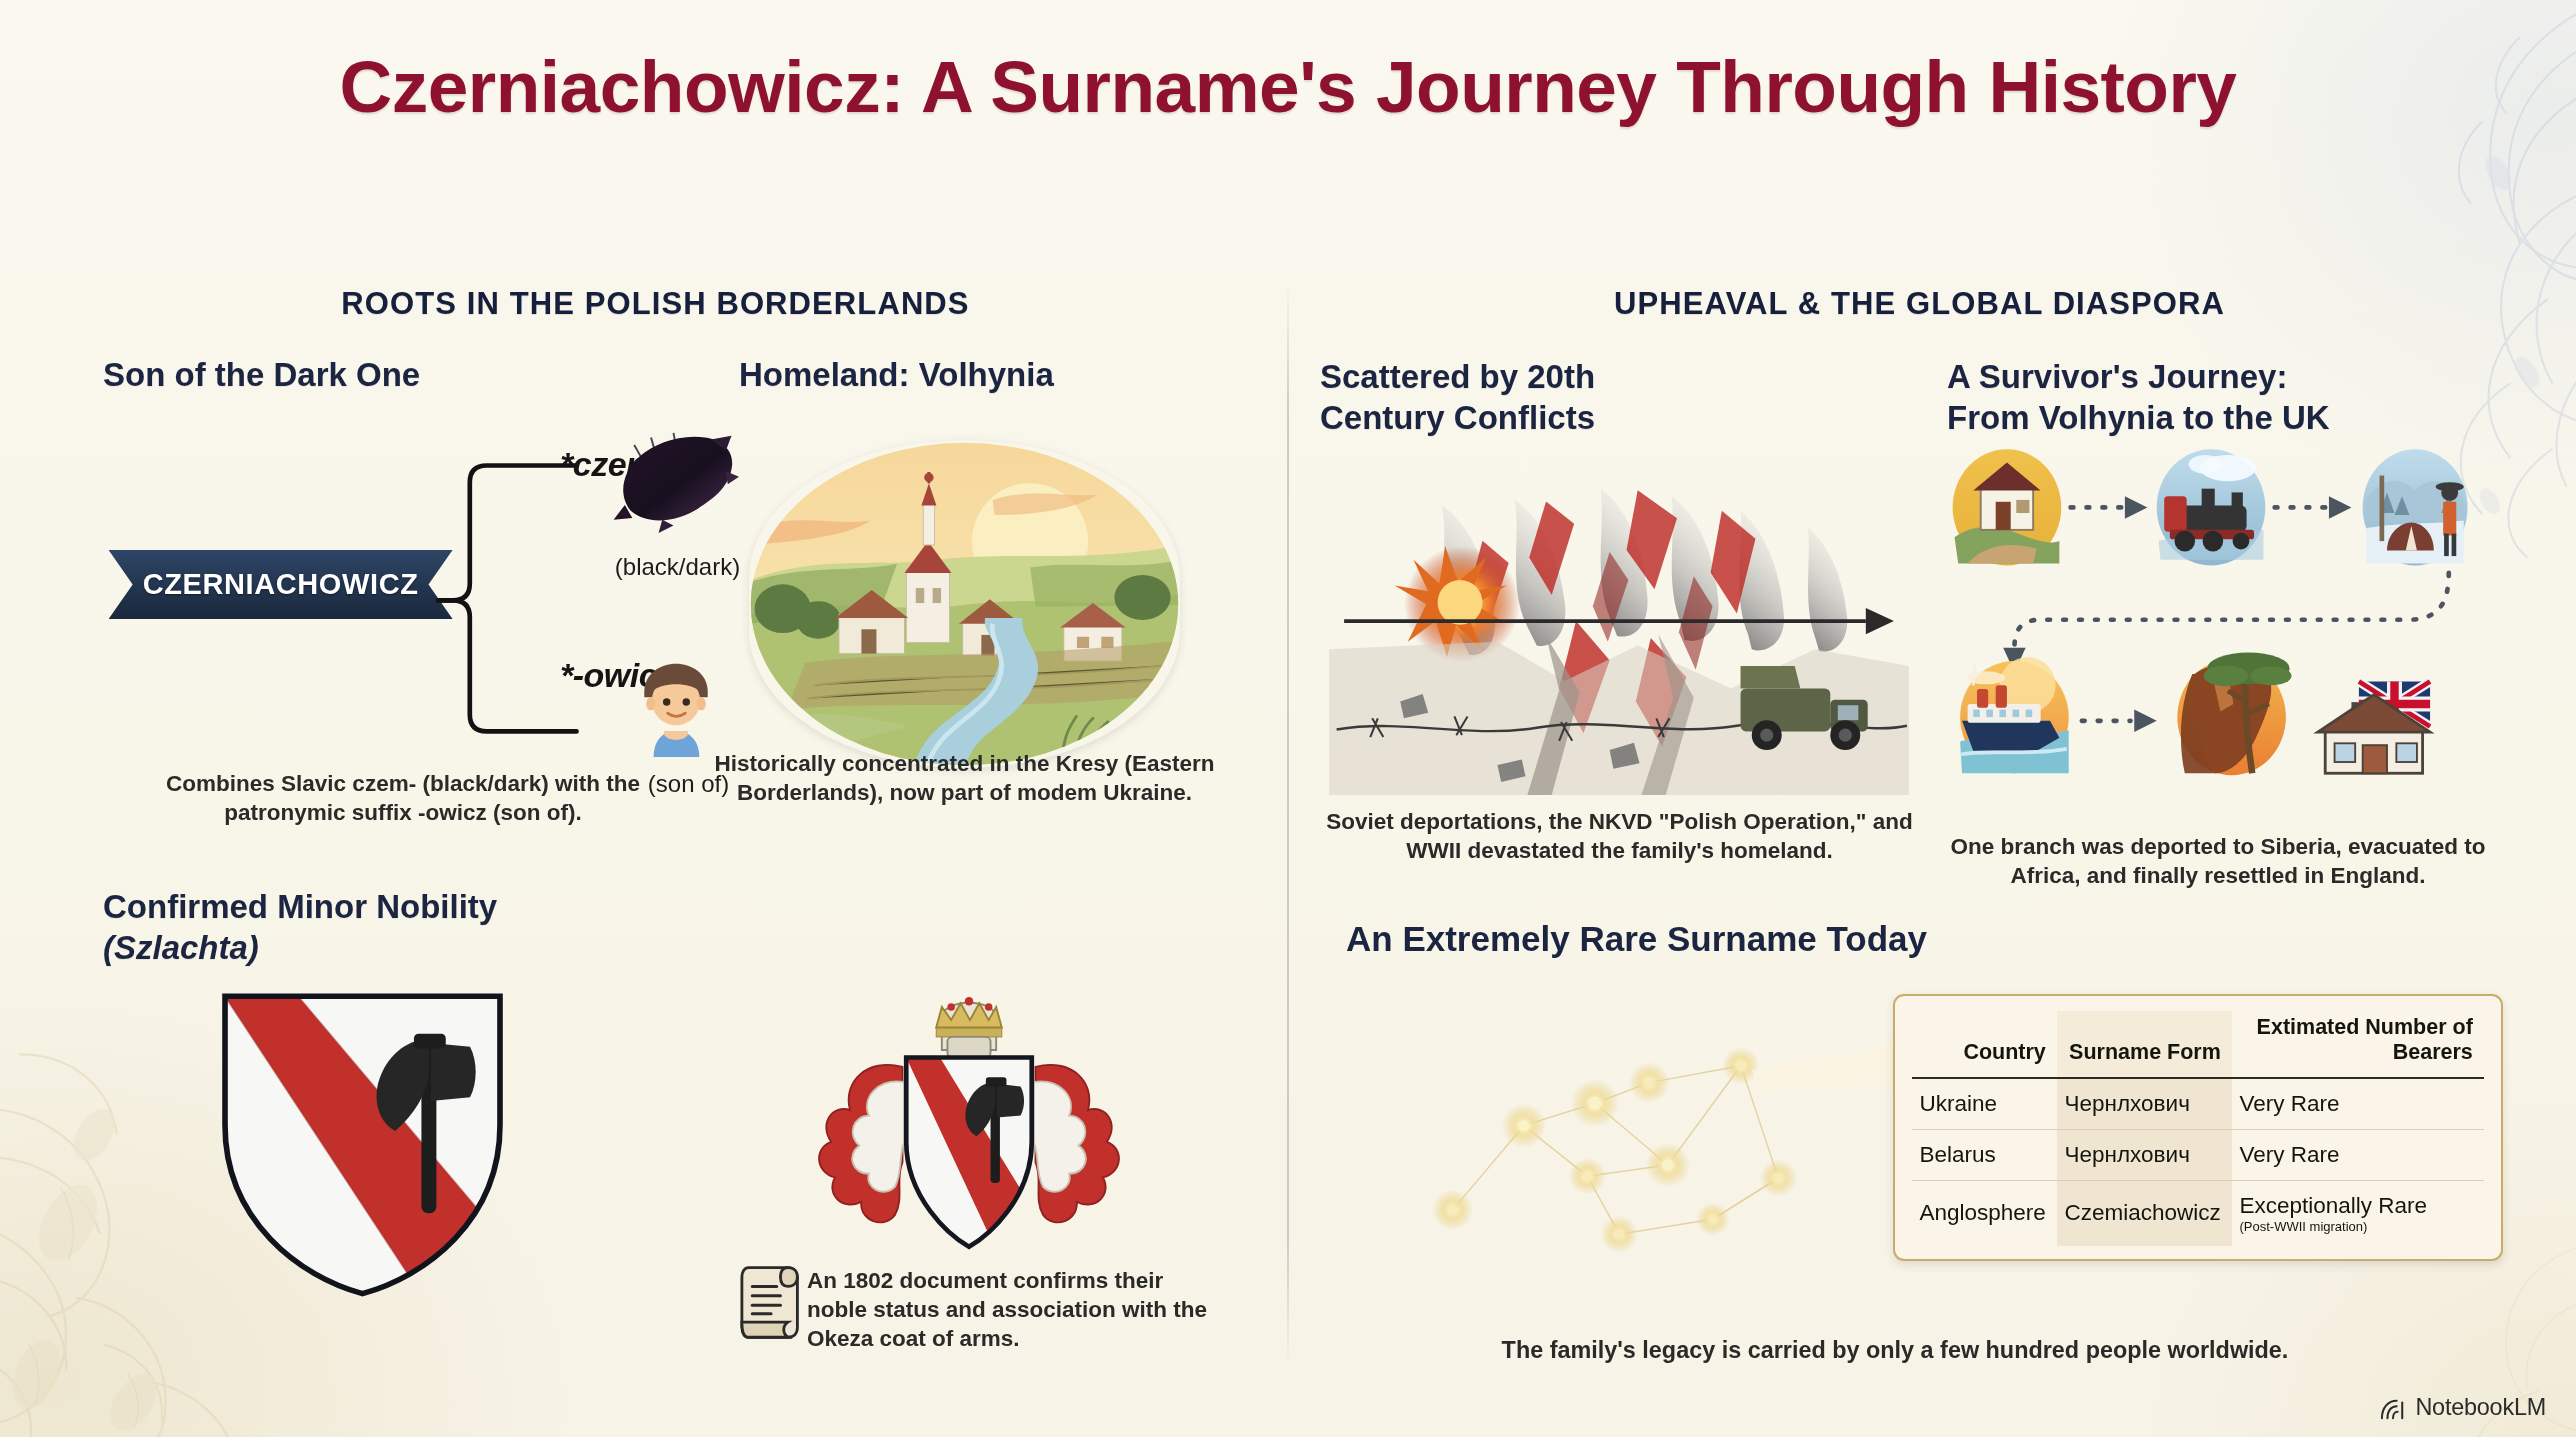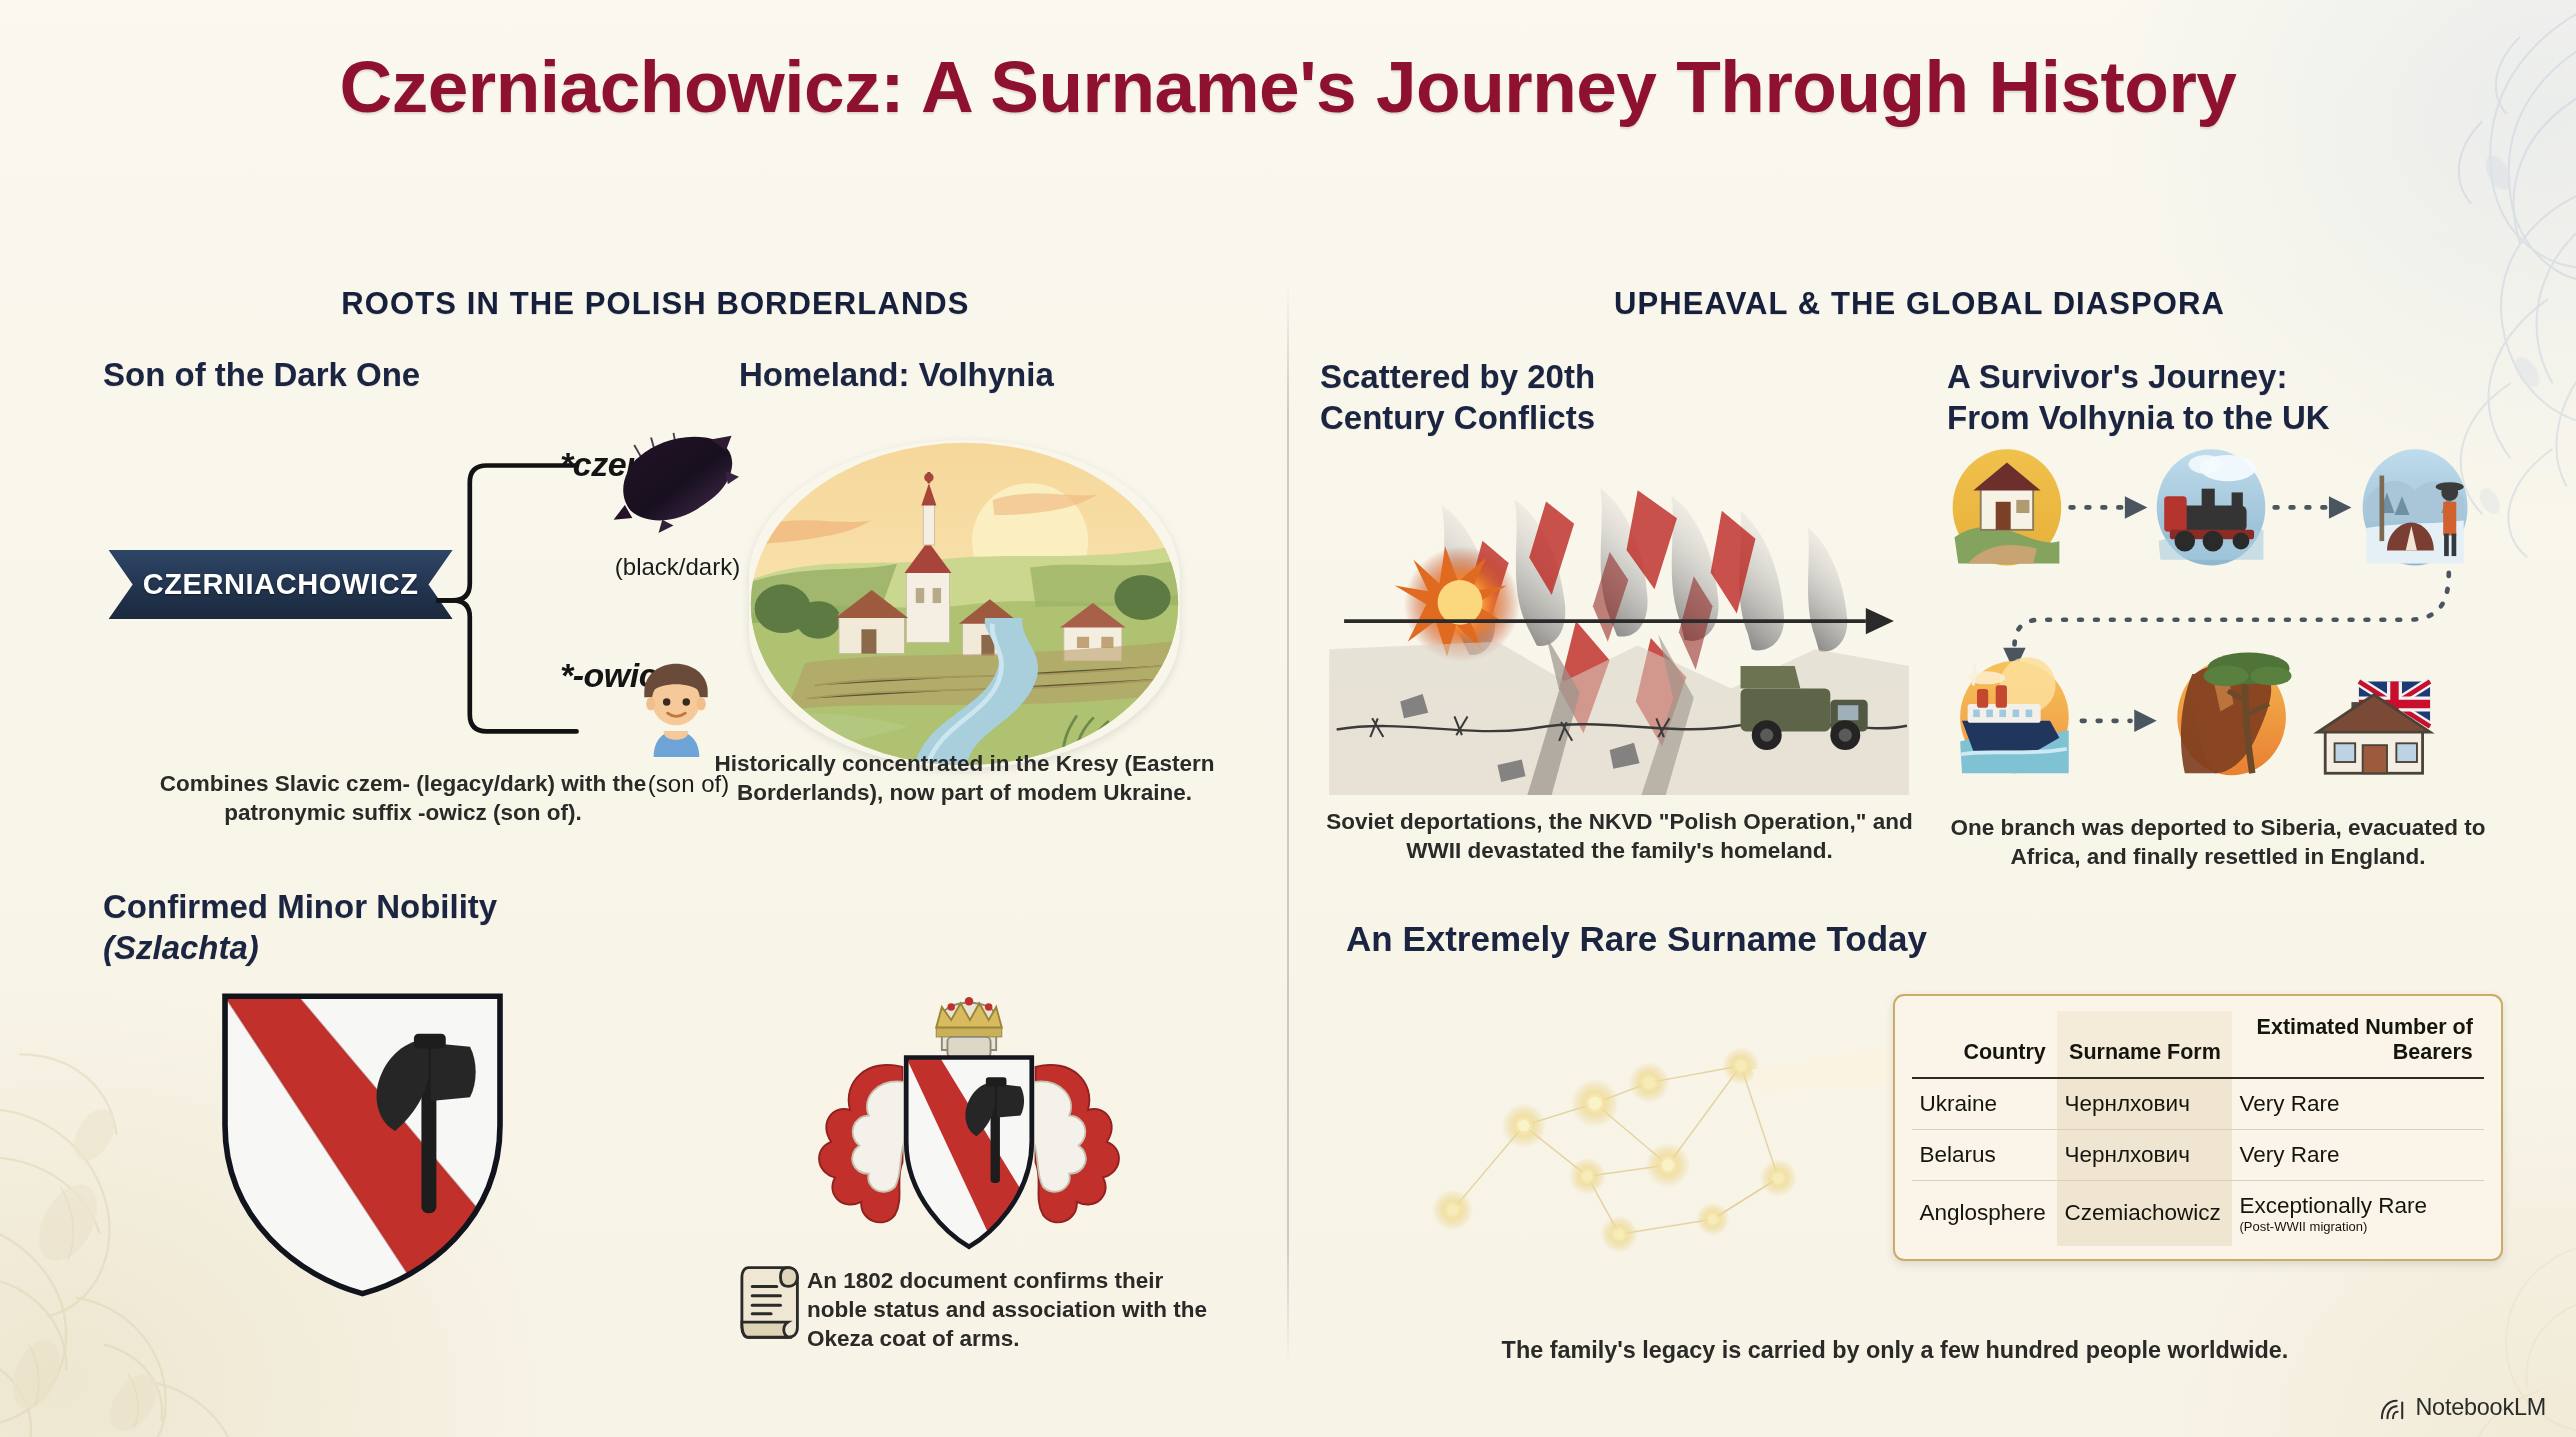--- a/index.html
+++ b/index.html
@@ -258,21 +258,21 @@
       <circle cx="57" cy="45" r="4" fill="#3a2a1e"></circle>
       <path d="M37 57 Q46 64 56 57" fill="none" stroke="#c4743f" stroke-width="3" stroke-linecap="round"></path>
       <path d="M22 104 C22 86 32 76 46 76 C60 76 71 86 71 104 Z" fill="#6ea4d8"></path>
       <path d="M33 78 C33 88 59 88 59 78 L59 76 L33 76 Z" fill="#f6c99a"></path>
     </svg>
 
     <div class="gloss g-dark">(black/dark)</div>
     <div class="gloss g-son">(son of)</div>
   </div>
 
-  <div class="caption" style="left:122px; top:769px; width:562px;">Combines Slavic czem- (legacy/dark) with the patronymic suffix -owicz (son of).</div>
+  <div class="caption" style="left:122px; top:769px; width:562px;">Combines Slavic czem- (black/dark) with the patronymic suffix -owicz (son of).</div>
 
   <div class="sub-head" style="left:739px; top:354px; width:449px;">Homeland: Volhynia</div>
 
   <svg class="art village" viewBox="0 0 460 350">
     <defs>
       <linearGradient id="sky" x1="0" y1="0" x2="0" y2="1">
         <stop offset="0%" stop-color="#f6d79a"></stop>
           <stop offset="55%" stop-color="#f8e3ae"></stop>
           <stop offset="100%" stop-color="#f3e7bf"></stop>
       </linearGradient>
@@ -654,21 +654,21 @@
         <path d="M478 258 L478 306 M440 282 L516 282" stroke="#c8102e" stroke-width="9"></path>
       </g>
       <rect x="404" y="310" width="104" height="46" fill="#f4efe2" stroke="#4b4238" stroke-width="3"></rect>
       <path d="M396 312 L456 272 L516 312 Z" fill="#7a4a36" stroke="#4b4238" stroke-width="3"></path>
       <rect x="444" y="326" width="26" height="30" fill="#9d5a3c" stroke="#4b4238" stroke-width="2"></rect>
       <rect x="414" y="324" width="22" height="20" fill="#bcd3e4" stroke="#4b4238" stroke-width="2"></rect>
       <rect x="480" y="324" width="22" height="20" fill="#bcd3e4" stroke="#4b4238" stroke-width="2"></rect>
     </g>
   </svg>
 
-  <div class="caption" style="left:1928px; top:813px; width:580px;">One branch was deported to Siberia, evacuated to Africa, and finally resettled in England.</div>
+  <div class="caption" style="left:1928px; top:832px; width:580px;">One branch was deported to Siberia, evacuated to Africa, and finally resettled in England.</div>
 
   <div class="rare-head">An Extremely Rare Surname Today</div>
 
   <svg class="constellation" viewBox="0 0 560 300">
     <defs>
       <radialGradient id="star" cx="0.5" cy="0.5" r="0.5">
         <stop offset="0%" stop-color="#fff8d2"></stop>
           <stop offset="45%" stop-color="#f0dc96" stop-opacity=".8"></stop>
           <stop offset="100%" stop-color="#e8d08a" stop-opacity="0"></stop>
       </radialGradient>

